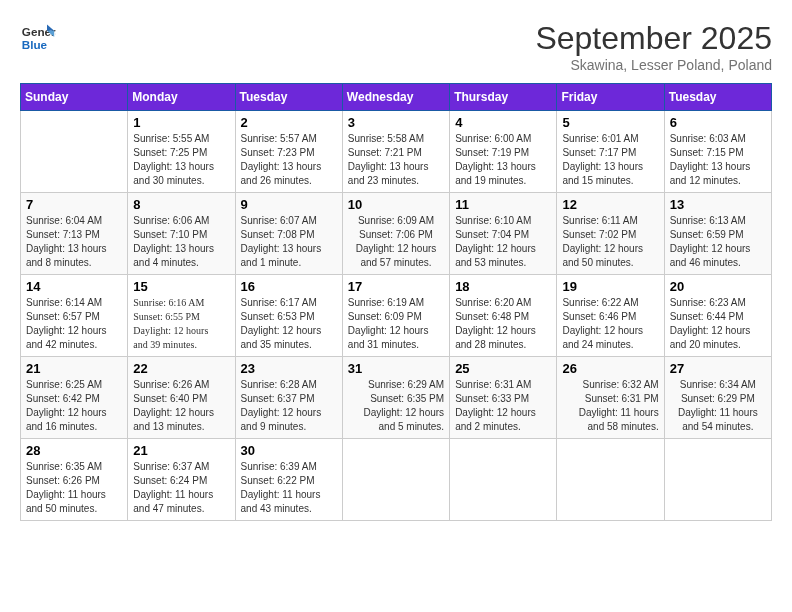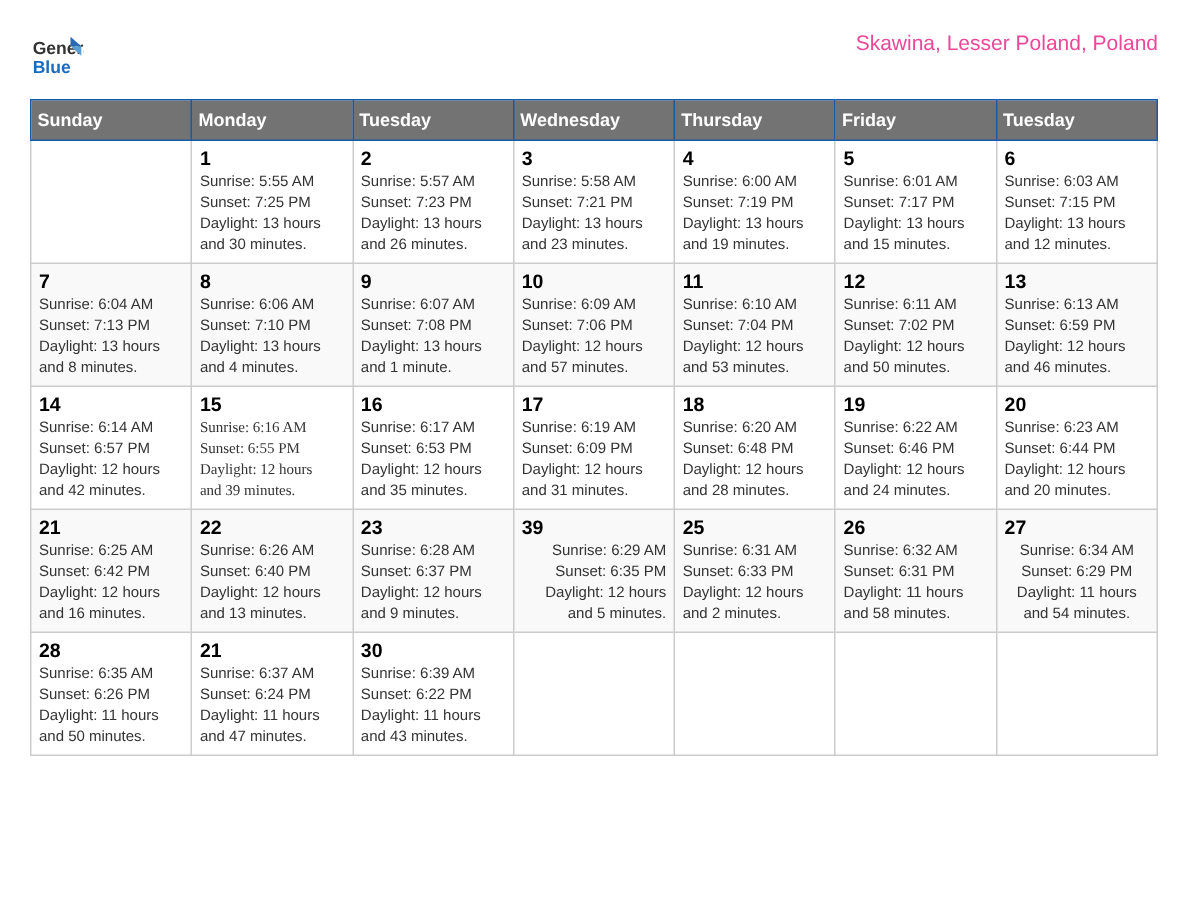--- a/index.html
+++ b/index.html
@@ -28,29 +28,29 @@
     .title-area {
       text-align: right;
     }
     .month-title {
       font-size: 32px;
       color: #333;
       font-weight: normal;
     }
     .location-title {
       font-size: 14px;
-      color: #ec4899;
+      color: #737373;
     }
     table {
       width: 100%;
       border-collapse: collapse;
       font-size: 11px;
     }
     thead tr th {
-      background-color: #737373;
+      background-color: #6d28d9;
       color: white;
       padding: 6px 4px;
       text-align: left;
       font-size: 12px;
       font-weight: bold;
       border: 1px solid #1a5aa5;
     }
     tbody tr td {
       border: 1px solid #ccc;
       padding: 4px 5px;
@@ -78,20 +78,21 @@
 <div class="header-area">
   <div class="logo">
     <svg class="logo-icon" viewBox="0 0 40 40">
       <text x="2" y="18" font-size="13" font-weight="bold" fill="#333" font-family="Arial">General</text>
       <text x="2" y="32" font-size="13" font-weight="bold" fill="#1a6abf" font-family="Arial">Blue</text>
       <polygon points="30,5 38,12 30,12" fill="#2a6ab5"></polygon>
       <polygon points="30,12 38,12 38,19" fill="#5a9fd4"></polygon>
     </svg>
   </div>
   <div class="title-area">
+    <div class="month-title">September 2025</div>
     <div class="location-title">Skawina, Lesser Poland, Poland</div>
   </div>
 </div>
 
 <table>
   <thead>
     <tr>
     <th>Sunday</th>
         <th>Monday</th>
         <th>Tuesday</th>
@@ -164,21 +165,21 @@
         </td>
         <td>
           <div class="day-number">9</div>
           <div class="day-info" style="white-space: pre-line;">Sunrise: 6:07 AM
 Sunset: 7:08 PM
 Daylight: 13 hours
 and 1 minute.</div>
         </td>
         <td>
           <div class="day-number">10</div>
-          <div class="day-info" style="white-space: pre-line;">Sunrise: 6:09 AM
+          <div class="day-info" style="white-space: pre-line; text-align: center;">Sunrise: 6:09 AM
 Sunset: 7:06 PM
 Daylight: 12 hours
 and 57 minutes.</div>
         </td>
         <td>
           <div class="day-number">11</div>
           <div class="day-info" style="white-space: pre-line;">Sunrise: 6:10 AM
 Sunset: 7:04 PM
 Daylight: 12 hours
 and 53 minutes.</div>
@@ -265,36 +266,36 @@
 and 13 minutes.</div>
         </td>
         <td>
           <div class="day-number">23</div>
           <div class="day-info" style="white-space: pre-line;">Sunrise: 6:28 AM
 Sunset: 6:37 PM
 Daylight: 12 hours
 and 9 minutes.</div>
         </td>
         <td>
-          <div class="day-number">39</div>
+          <div class="day-number">31</div>
           <div class="day-info" style="white-space: pre-line; text-align: right;">Sunrise: 6:29 AM
 Sunset: 6:35 PM
 Daylight: 12 hours
 and 5 minutes.</div>
         </td>
         <td>
           <div class="day-number">25</div>
           <div class="day-info" style="white-space: pre-line;">Sunrise: 6:31 AM
 Sunset: 6:33 PM
 Daylight: 12 hours
 and 2 minutes.</div>
         </td>
         <td>
           <div class="day-number">26</div>
-          <div class="day-info" style="white-space: pre-line;">Sunrise: 6:32 AM
+          <div class="day-info" style="white-space: pre-line; text-align: right;">Sunrise: 6:32 AM
 Sunset: 6:31 PM
 Daylight: 11 hours
 and 58 minutes.</div>
         </td>
         <td>
           <div class="day-number">27</div>
           <div class="day-info" style="white-space: pre-line; text-align: center;">Sunrise: 6:34 AM
 Sunset: 6:29 PM
 Daylight: 11 hours
 and 54 minutes.</div>

